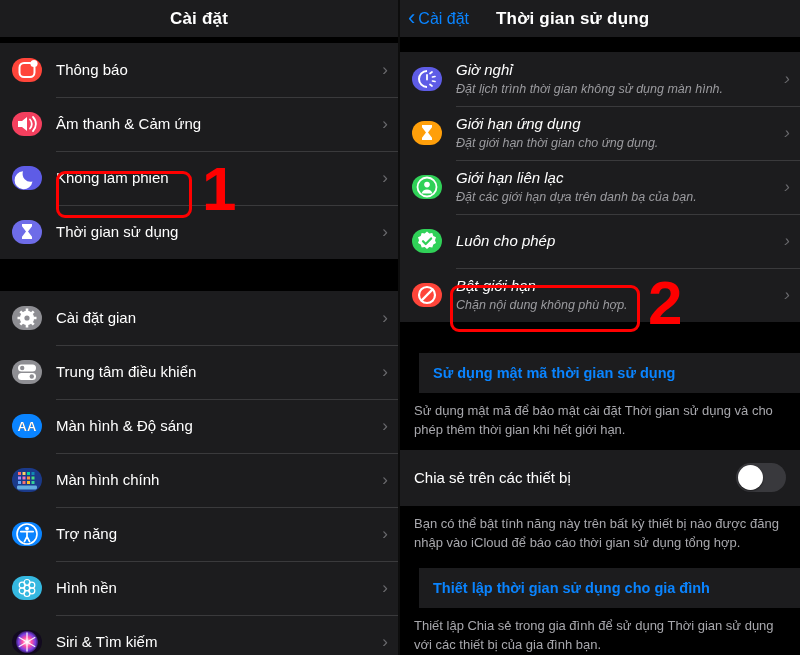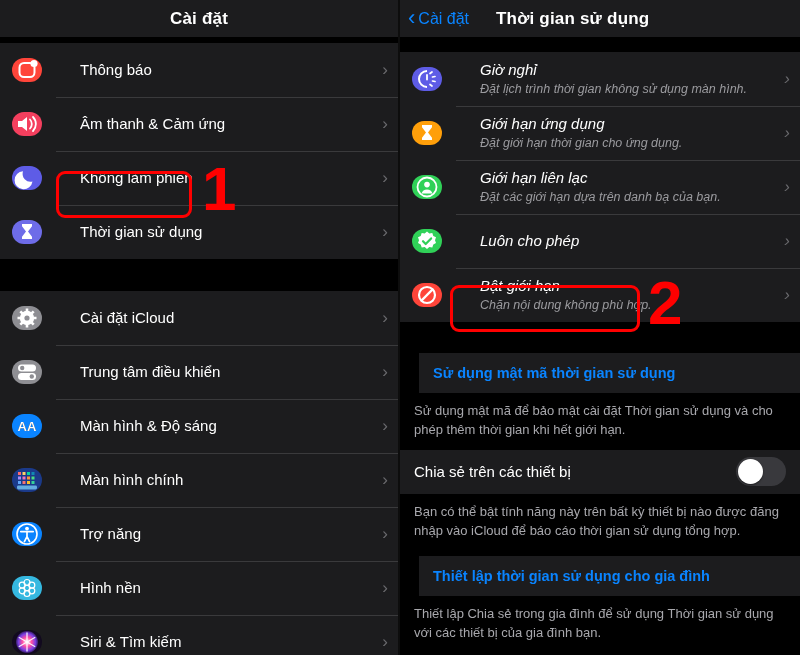--- a/index.html
+++ b/index.html
@@ -31,21 +31,21 @@
     color: #0a84ff; font-size: 16px; cursor: pointer;
   }
   .nav-back .chev { font-size: 22px; line-height: 1; font-weight: 500; margin-top:-2px;}
 
   
   .gap { background: #000; }
   .group { background: #1c1c1e; }
   .row {
     display: flex; align-items: center;
     padding: 0 10px 0 12px;
-    position: relative; cursor: pointer; gap: 24px;
+    position: relative; cursor: pointer;
   }
   .row + .row::before {
     content: ""; position: absolute; left: 56px; right: 0; top: 0;
     height: 1px; background: #3a3a3c;
   }
   .icon {
     width: 30px; height: 24px; border-radius: 13px; flex: 0 0 30px;
     display: flex; align-items: center; justify-content: center;
     margin-right: 14px; position: relative; overflow: hidden;
   }
@@ -63,21 +63,21 @@
   
   .link-row {
     background: #1c1c1e; padding: 12px 14px;
     color: #0a84ff; font-size: 14.5px; font-weight: bold; cursor: pointer; margin-left: 19px;
   }
   .footnote {
     color: #a8a8ad; font-size: 13px; line-height: 1.45;
     padding: 9px 14px 10px 14px; background: #000;
   }
   .toggle-row {
-    background: #1c1c1e; height: 44px; display: flex; align-items: center;
+    background: #1c1c1e; height: 56px; display: flex; align-items: center;
     padding: 0 14px; justify-content: space-between;
   }
   .toggle-label { color: #fff; font-size: 15px; }
   .toggle {
     width: 50px; height: 29px; border-radius: 15px;
     background: #39393d; position: relative; cursor: pointer; flex: 0 0 50px;
   }
   .toggle .knob {
     position: absolute; top: 2px; left: 2px;
     width: 25px; height: 25px; border-radius: 50%;
@@ -175,21 +175,21 @@
             <g stroke="#fff" stroke-width="2.6">
               <line x1="15" y1="5.5" x2="15" y2="24.5"></line>
               <line x1="5.5" y1="15" x2="24.5" y2="15"></line>
               <line x1="8.3" y1="8.3" x2="21.7" y2="21.7"></line>
               <line x1="21.7" y1="8.3" x2="8.3" y2="21.7"></line>
             </g>
             <circle cx="15" cy="15" r="2.6" fill="#8e8e93"></circle>
           </svg>
         </div>
         <div class="row-text">
-            <div class="row-title">Cài đặt iCloud</div>
+            <div class="row-title">Cài đặt gian</div>
           </div>
         <div class="chev-r">›</div>
       </div>
 
       <div class="row">
         <div class="icon" style="background:#8e8e93">
           <svg width="30" height="30" viewBox="0 0 30 30">
             <rect x="6" y="7.5" width="18" height="7" rx="3.5" fill="#fff"></rect>
             <circle cx="10.2" cy="11" r="2.2" fill="#8e8e93"></circle>
             <rect x="6" y="16" width="18" height="7" rx="3.5" fill="#fff"></rect>

